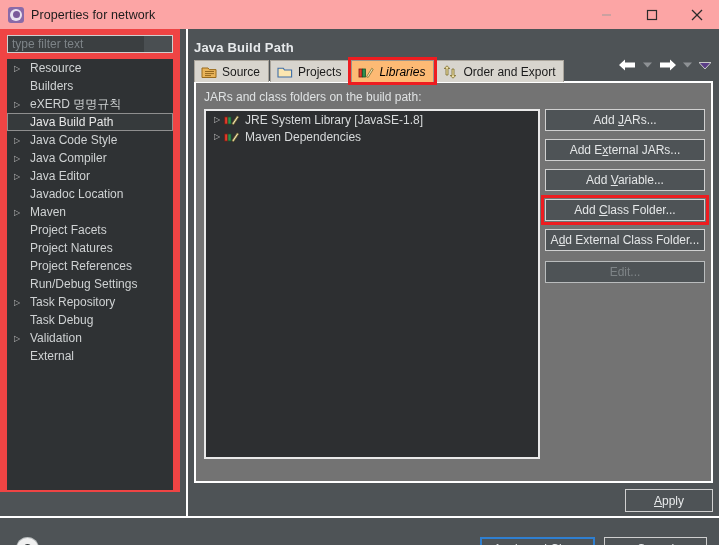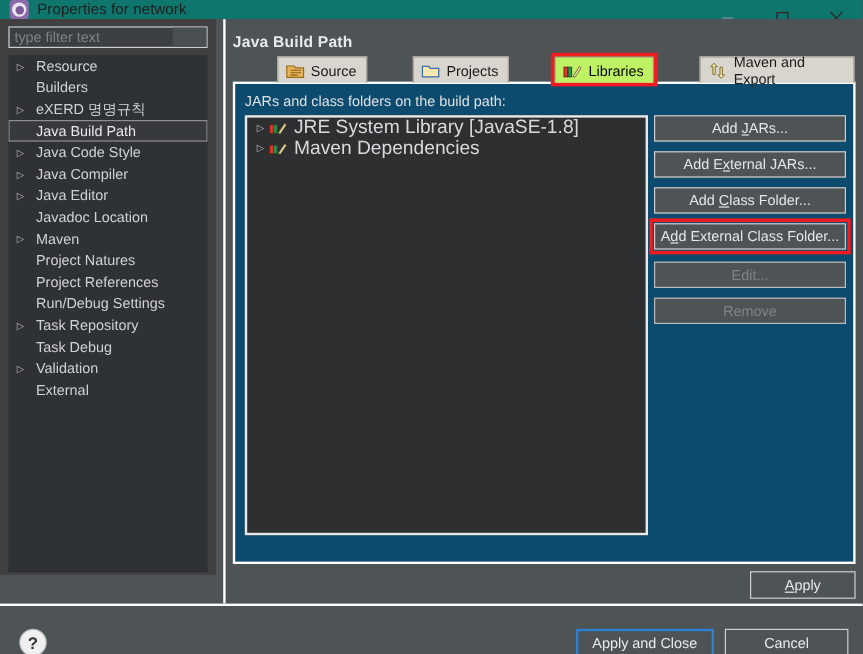--- a/index.html
+++ b/index.html
@@ -12,22 +12,22 @@
     height: 545px;
     overflow: hidden;
     font-family: "Liberation Sans", sans-serif;
     font-size: 12px;
     color: #d4d4d4;
     -webkit-font-smoothing: antialiased;
   }
 
   
   .titlebar {
-    height: 16px;
-    background: #0f766e;
+    height: 29px;
+    background: #fca5a5;
     display: flex;
     align-items: center;
     position: relative;
   }
   .title-icon {
     width: 16px; height: 16px;
     margin-left: 8px; margin-right: 7px;
     position: relative;
     flex: none;
   }
@@ -74,21 +74,21 @@
     background: #4e5356;
     position: relative;
   }
 
   
   .left-pane {
     position: absolute;
     left: 0; top: 0;
     width: 180px;
     height: 463px;
-    background: #404040;
+    background: #ef4444;
     box-sizing: border-box;
   }
   .filter-box {
     position: absolute;
     left: 7px; top: 6px;
     width: 166px; height: 18px;
     background: #3b3f41;
     border: 1px solid #cfcfcf;
     box-sizing: border-box;
     display: flex;
@@ -194,42 +194,42 @@
     align-items: center;
     padding: 0 8px 0 6px;
     background: #d8d5ce;
     border: 1px solid #a9a49b;
     border-bottom: none;
     margin-right: 1px;
     box-sizing: border-box;
     color: #1b1b1b;
     font-size: 12px;
     position: relative;
-    margin-left: 37px;
   }
   .tab.active {
-    background: #bef264;
+    background: #fdba74;
     border-color: #9b968d;
     color: #000000;
+    font-style: italic;
   }
   .tab .ticon {
     width: 16px; height: 14px;
     margin-right: 5px;
     flex: none;
     position: relative;
   }
   .tab.highlighted {
     outline: 3px solid #ee1c20;
     outline-offset: 0px;
     z-index: 5;
   }
 
   .tab-body {
     border: 2px solid #ffffff;
-    background: #0c4a6e;
+    background: #737373;
     position: absolute;
     left: 0; right: 0;
     top: 22px;
     bottom: 0;
     box-sizing: border-box;
     z-index: 1;
   }
   .tb-label {
     position: absolute;
     left: 8px; top: 7px;
@@ -259,21 +259,21 @@
     color: #bdbdbd;
     display: flex; align-items: center; justify-content: center;
   }
   .lib-row .licon {
     width: 16px; height: 13px;
     flex: none;
     margin-right: 5px;
     position: relative;
   }
   .lib-row .ltext {
-    font-size: 16px;
+    font-size: 12px;
     color: #d7dadb;
   }
 
   
   .btn-col {
     position: absolute;
     right: 6px;
     top: 26px;
     width: 160px;
   }
@@ -437,20 +437,24 @@
           <span class="arrow">▷</span>
           <span class="label">Java Editor</span>
         </div>
         <div class="tree-item">
           <span class="arrow empty">▷</span>
           <span class="label">Javadoc Location</span>
         </div>
         <div class="tree-item">
           <span class="arrow">▷</span>
           <span class="label">Maven</span>
+        </div>
+        <div class="tree-item">
+          <span class="arrow empty">▷</span>
+          <span class="label">Project Facets</span>
         </div>
         <div class="tree-item">
           <span class="arrow empty">▷</span>
           <span class="label">Project Natures</span>
         </div>
         <div class="tree-item">
           <span class="arrow empty">▷</span>
           <span class="label">Project References</span>
         </div>
         <div class="tree-item">
@@ -528,21 +532,21 @@
                 <rect x="4.4" y="4" width="3" height="8" fill="#2f8f4e" stroke="#14502b" stroke-width=".8"></rect>
                 <path d="M8.5 11.8 L13.8 3.3 L15.2 4.4 L10.2 12.4 Z" fill="#f2e6b8" stroke="#7a6a2a" stroke-width=".8"></path>
               </svg></span>
             <span>Libraries</span>
           </div>
           <div class="tab">
             <span class="ticon"><svg width="16" height="14" viewBox="0 0 16 14">
                 <path d="M4 10 L4 3.5 L2.2 3.5 L5 0.8 L7.8 3.5 L6 3.5 L6 10 Z" fill="#f0e2a8" stroke="#7a6a2a" stroke-width=".8"></path>
                 <path d="M12 4 L12 10.5 L13.8 10.5 L11 13.2 L8.2 10.5 L10 10.5 L10 4 Z" fill="#f0e2a8" stroke="#7a6a2a" stroke-width=".8"></path>
               </svg></span>
-            <span>Maven and Export</span>
+            <span>Order and Export</span>
           </div>
         </div>
 
       <div class="tab-body">
         <div class="tb-label">JARs and class folders on the build path:</div>
 
         <div class="list-box" id="lib-list">
             <div class="lib-row">
               <span class="arrow">▷</span>
               <span class="licon"><svg width="16" height="13" viewBox="0 0 16 13">
@@ -563,32 +567,32 @@
             </div>
           </div>
 
         <div class="btn-col" id="btn-col">
             <div class="btn">
               <span>Add <u>J</u>ARs...</span>
             </div>
             <div class="btn">
               <span>Add E<u>x</u>ternal JARs...</span>
             </div>
+            <div class="btn">
+              <span>Add <u>V</u>ariable...</span>
+            </div>
             <div class="btn-hl" style="left: -4px; top: 86px; width: 168px; height: 30px;"></div>
             <div class="btn">
               <span>Add <u>C</u>lass Folder...</span>
             </div>
             <div class="btn">
               <span>A<u>d</u>d External Class Folder...</span>
             </div>
             <div class="btn disabled gap">
               <span>Edit...</span>
-            </div>
-            <div class="btn disabled">
-              <span>Remove</span>
             </div>
           </div>
       </div>
     </div>
 
     <div class="apply-row">
       <div class="apply-btn">
         <span id="apply-label"><u>A</u>pply</span>
       </div>
     </div>

